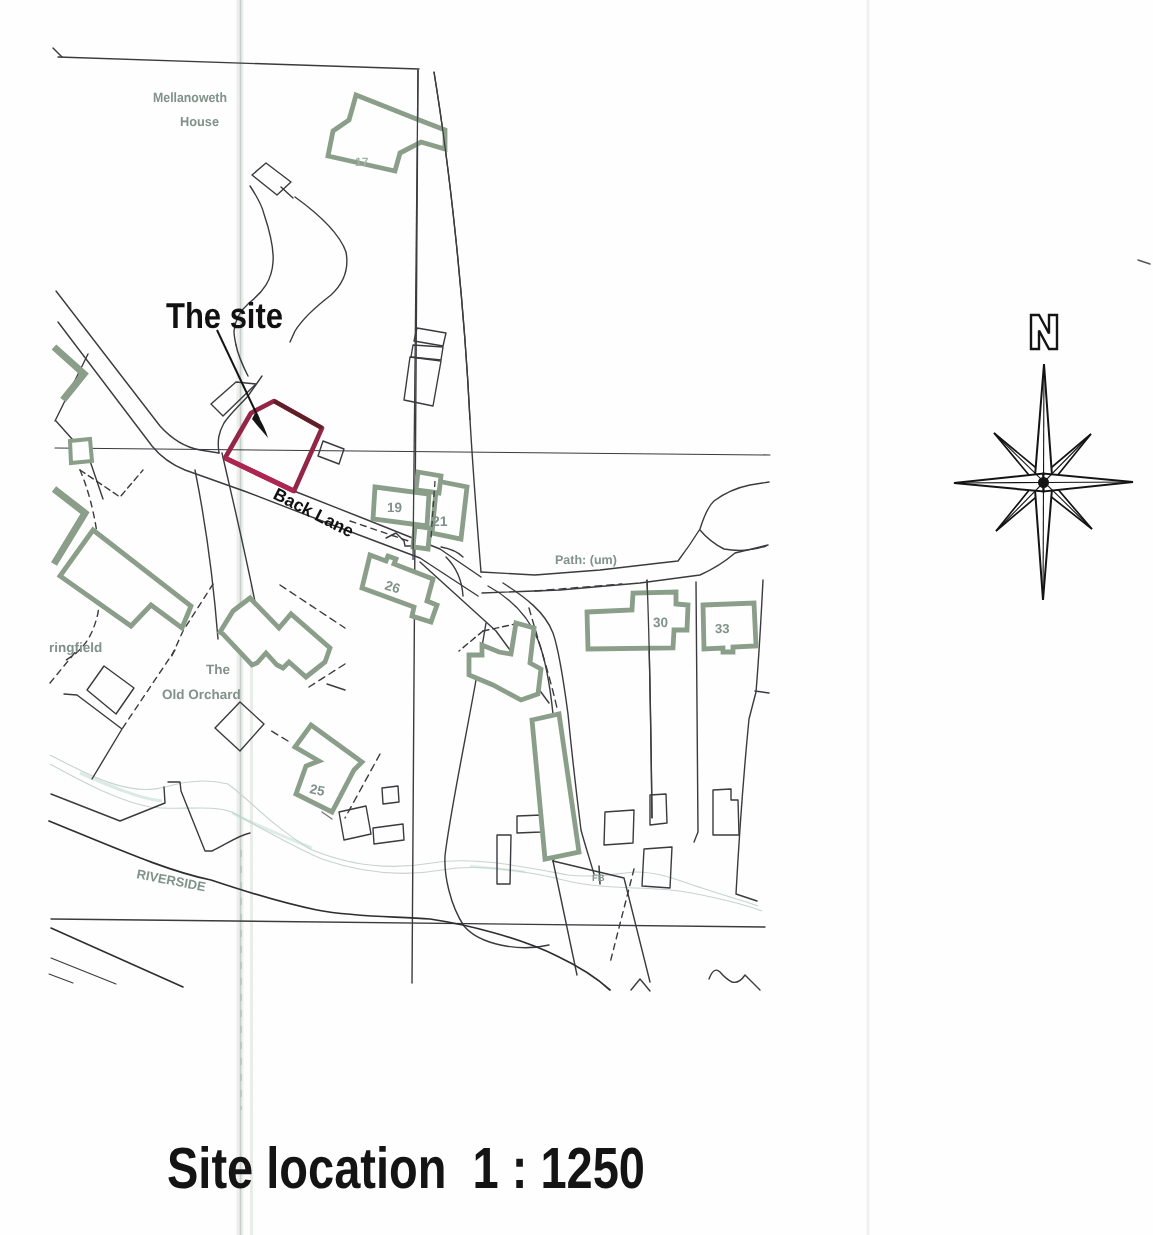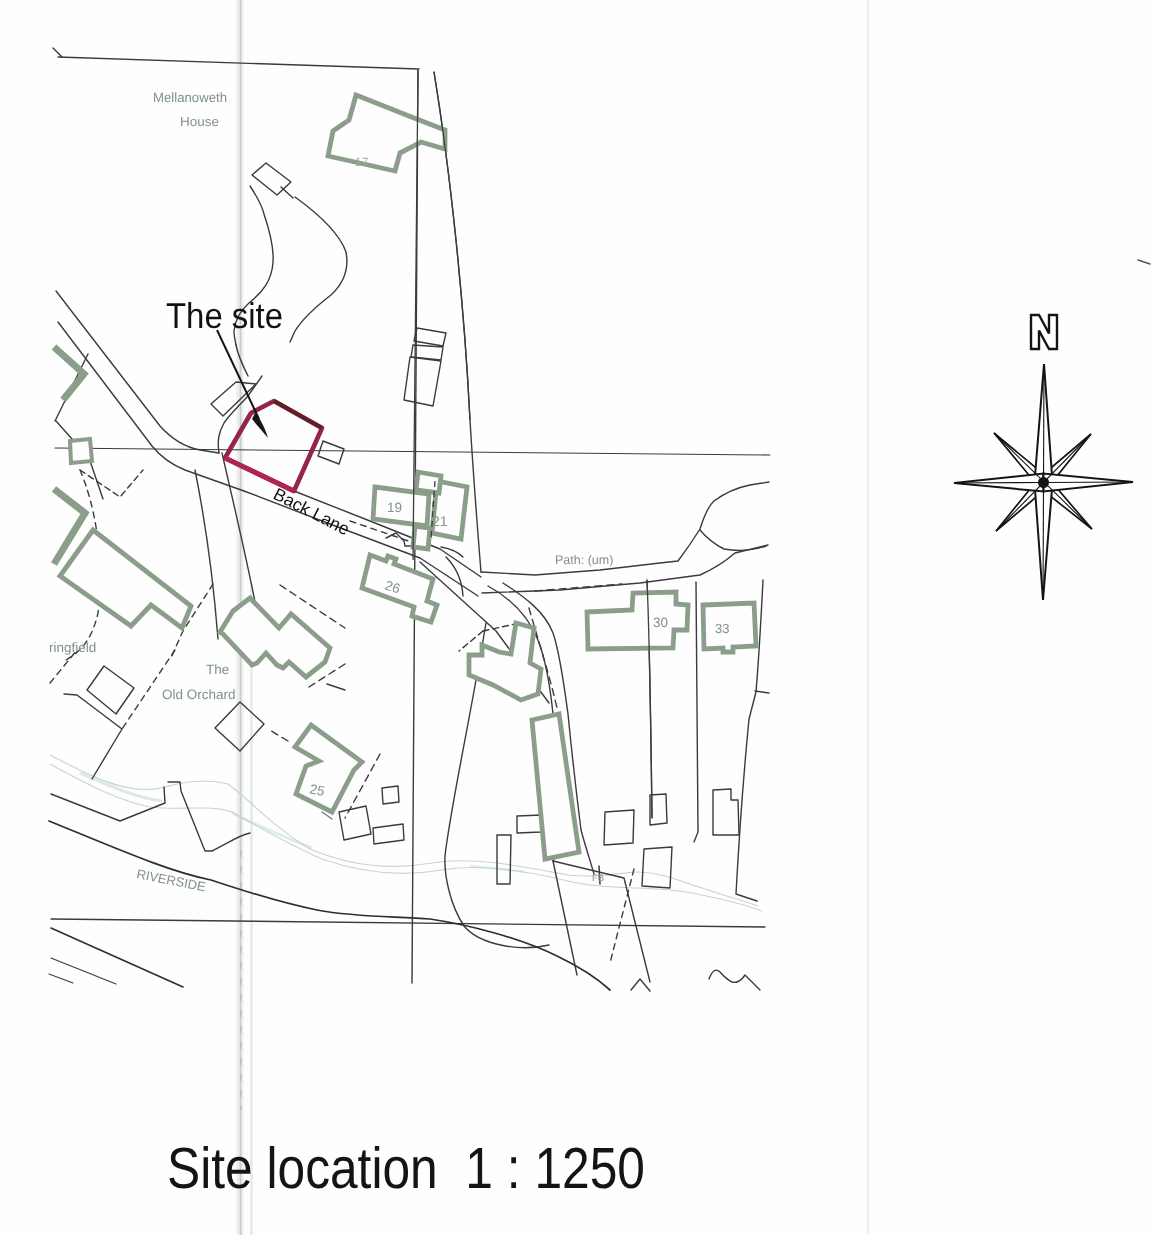--- a/index.html
+++ b/index.html
@@ -1,17 +1,17 @@
 <!DOCTYPE html>
 <html><head>
 <meta charset="utf-8">
 <style>
   html,body{margin:0;padding:0;background:#ffffff;}
   .page{position:relative;width:1153px;height:1235px;background:#22c55e;overflow:hidden;
-        font-family:"Liberation Sans", sans-serif;}
+        font-family:"Liberation Sans", sans-serif;font-weight:bold;}
   svg{position:absolute;left:0;top:0;}
   svg text{text-rendering:geometricPrecision;-webkit-font-smoothing:antialiased;}
 </style>
 </head>
 <body>
 <div class="page">
 <svg width="1153" height="1235" viewBox="0 0 1153 1235">
   <rect x="0" y="0" width="1153" height="1235" fill="#fefefe"></rect>
 
   <rect x="236.5" y="0" width="7" height="1235" fill="#ecefec"></rect>

